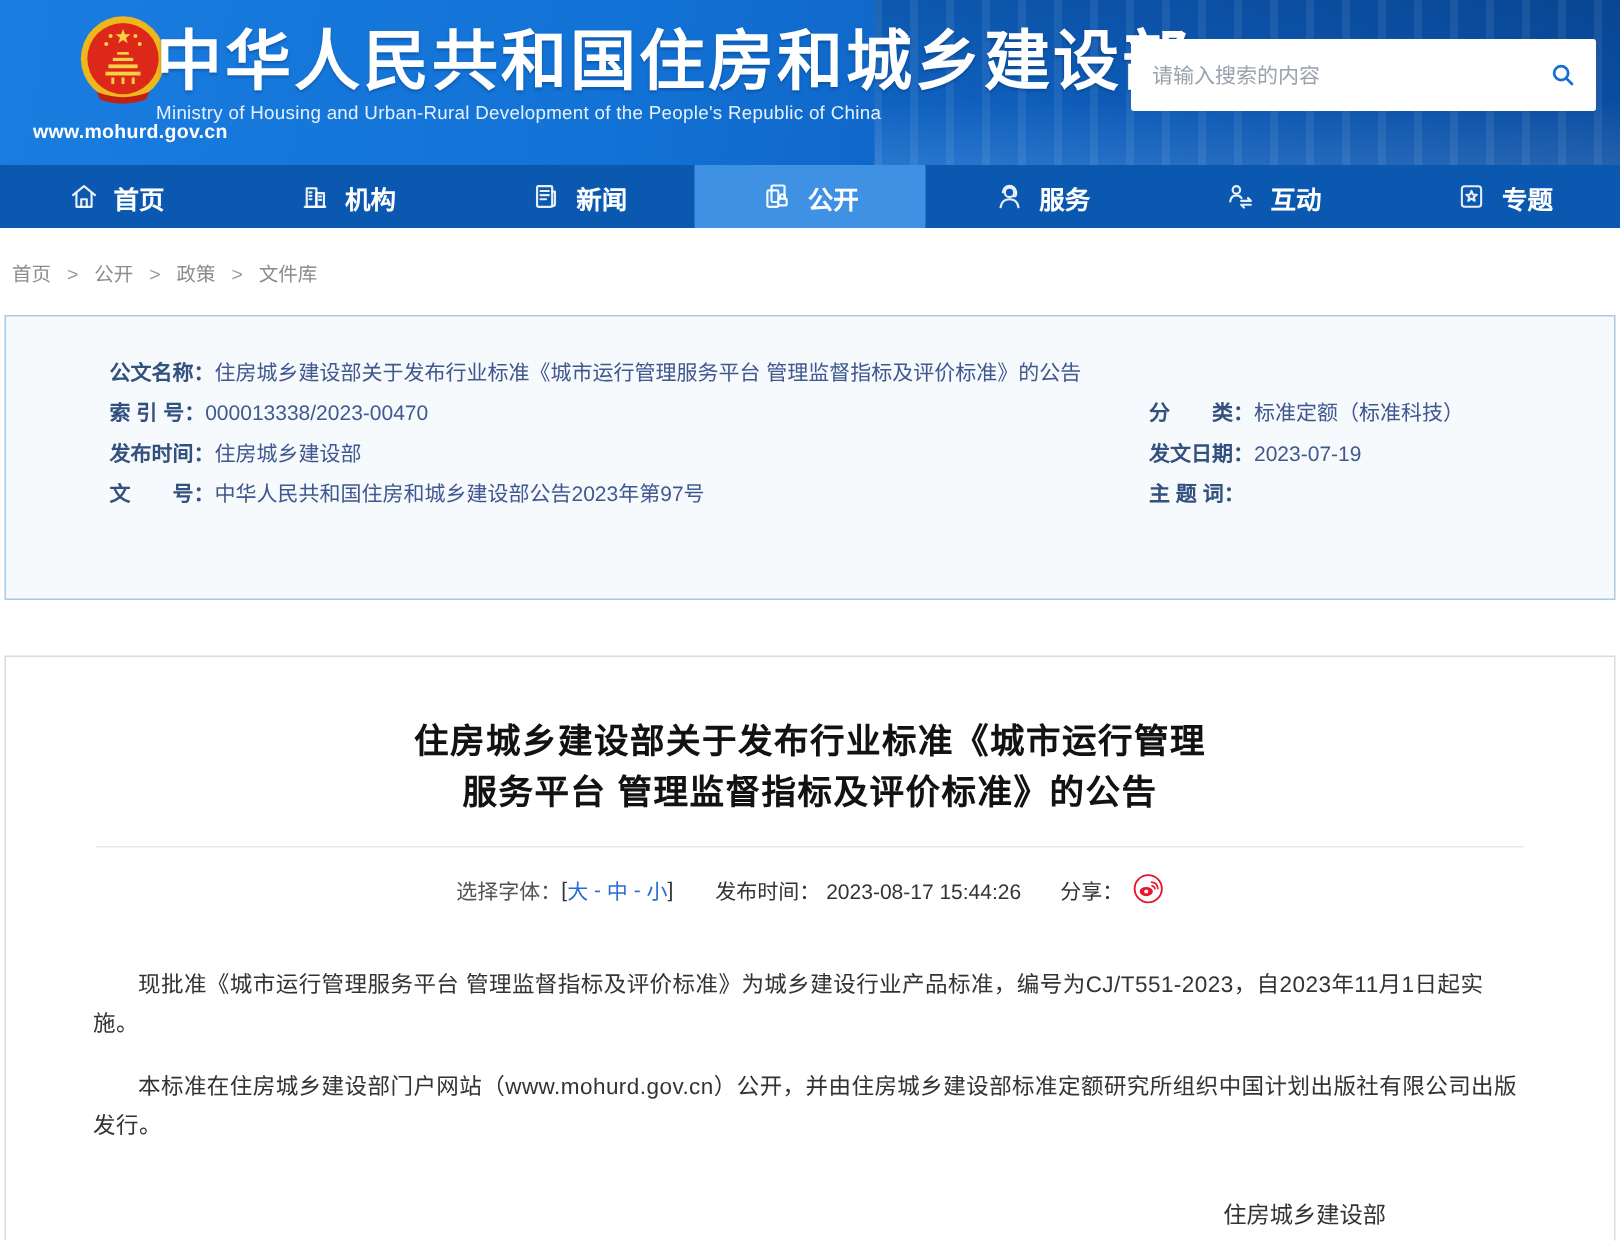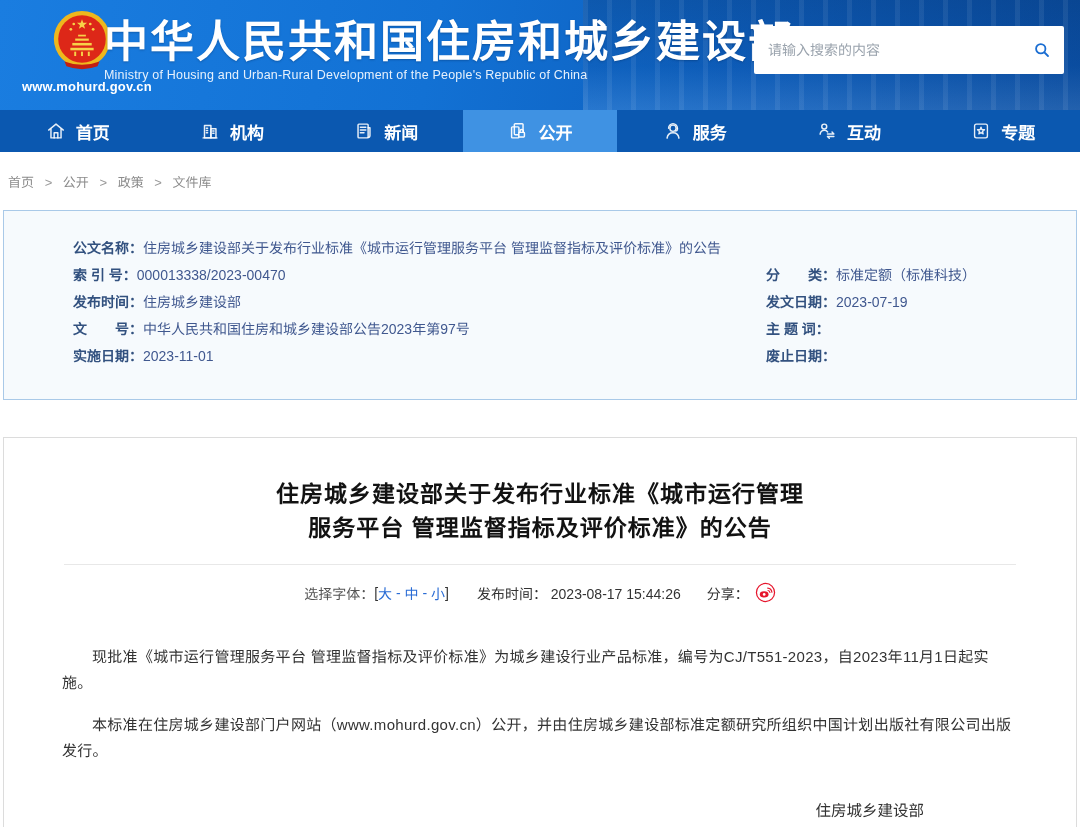--- a/index.html
+++ b/index.html
@@ -221,30 +221,20 @@
   <div class="m-row">
     <div class="m-cell m-cell-l">
       <span class="m-label">文　　号：</span>
       <span class="m-value">中华人民共和国住房和城乡建设部公告2023年第97号</span>
     </div>
     <div class="m-cell m-cell-r">
       <span class="m-label">主 题 词：</span>
       <span class="m-value"></span>
     </div>
   </div>
-  <div class="m-row">
-    <div class="m-cell m-cell-l">
-      <span class="m-label">实施日期：</span>
-      <span class="m-value">2023-11-01</span>
-    </div>
-    <div class="m-cell m-cell-r">
-      <span class="m-label">废止日期：</span>
-      <span class="m-value"></span>
-    </div>
-  </div>
 </div>
 
 <div class="gap"></div>
 
 <div class="article-card">
   <h1 class="a-title">
     <span>住房城乡建设部关于发布行业标准《城市运行管理</span>
     <span>服务平台 管理监督指标及评价标准》的公告</span>
   </h1>
 

